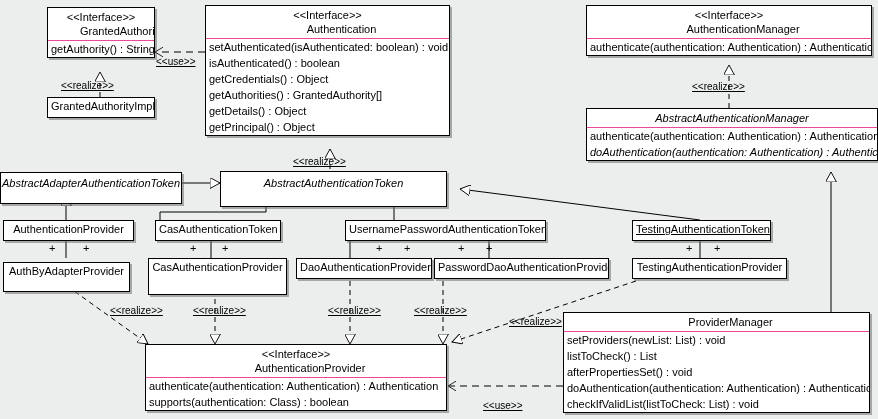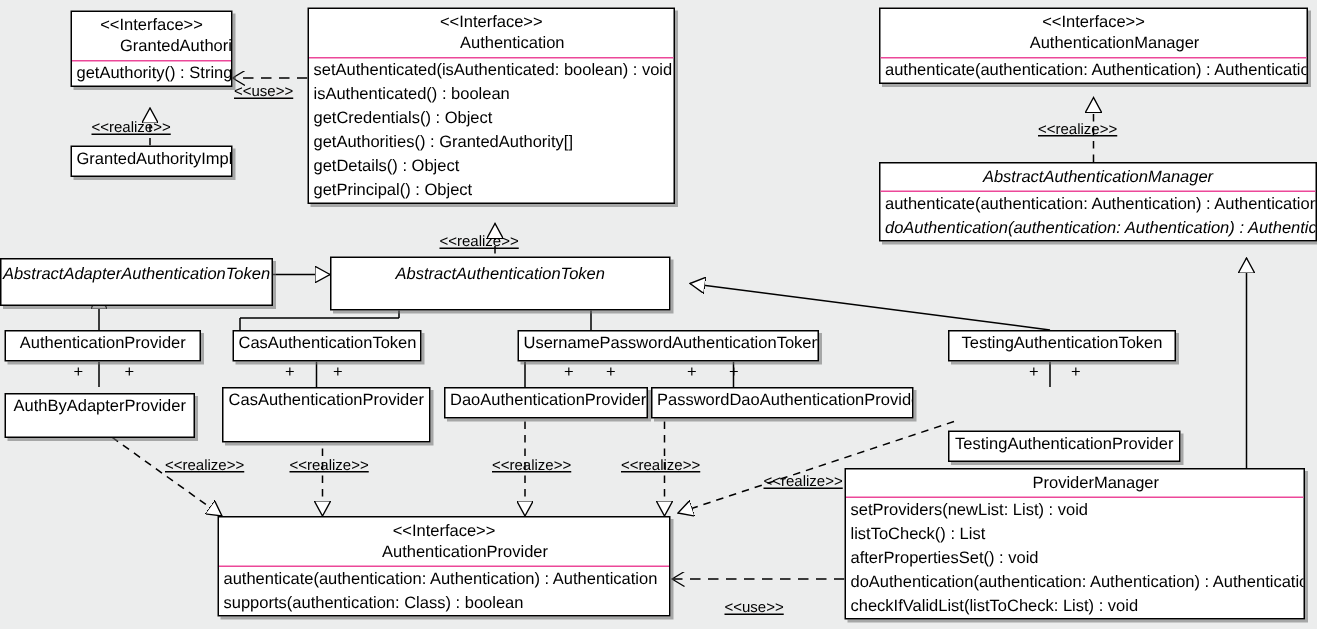--- a/index.html
+++ b/index.html
@@ -183,21 +183,21 @@
   </div>
 
   <div class="umlbox" style="left:155px;top:220px;width:126px;height:21px;">
     <div class="compactname">CasAuthenticationToken</div>
   </div>
 
   <div class="umlbox" style="left:345px;top:220px;width:201px;height:21px;">
     <div class="compactname">UsernamePasswordAuthenticationToken</div>
   </div>
 
-  <div class="umlbox" style="left:632px;top:220px;width:152px;height:21px;">
+  <div class="umlbox" style="left:632px;top:220px;width:139px;height:21px;text-decoration:underline;">
     <div class="compactname">TestingAuthenticationToken</div>
   </div>
 
   <div class="plusmark" style="left:49px;top:243px;">+</div>
   <div class="plusmark" style="left:83px;top:243px;">+</div>
 
   <div class="plusmark" style="left:190px;top:243px;">+</div>
   <div class="plusmark" style="left:222px;top:243px;">+</div>
 
   <div class="plusmark" style="left:376px;top:243px;">+</div>
@@ -217,21 +217,21 @@
   </div>
 
   <div class="umlbox" style="left:296px;top:258px;width:136px;height:21px;">
     <div class="compactname">DaoAuthenticationProvider</div>
   </div>
 
   <div class="umlbox" style="left:434px;top:258px;width:175px;height:21px;">
     <div class="compactname">PasswordDaoAuthenticationProvider</div>
   </div>
 
-  <div class="umlbox" style="left:632px;top:258px;width:155px;height:21px;margin-top:29px;">
+  <div class="umlbox" style="left:632px;top:258px;width:155px;height:21px;">
     <div class="compactname">TestingAuthenticationProvider</div>
   </div>
 
   <div class="umlbox" style="left:145px;top:344px;width:302px;">
     <div class="hdr">
       <div class="stereo">&lt;&lt;Interface&gt;&gt;</div>
       <div class="clsname">AuthenticationProvider</div>
     </div>
     <div class="ops sep">
       <div class="op">authenticate(authentication: Authentication) : Authentication</div>

